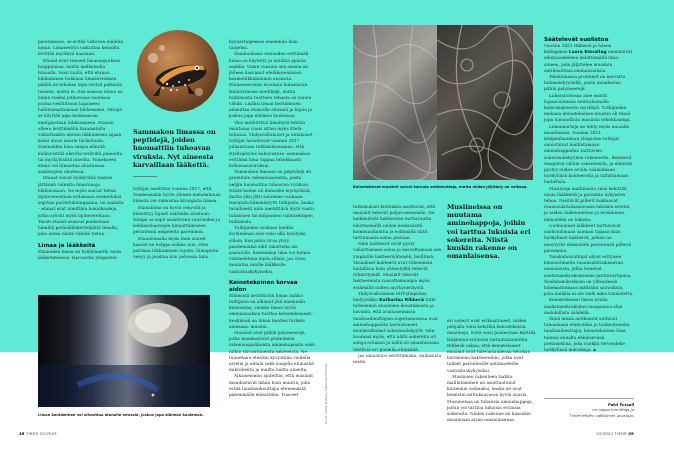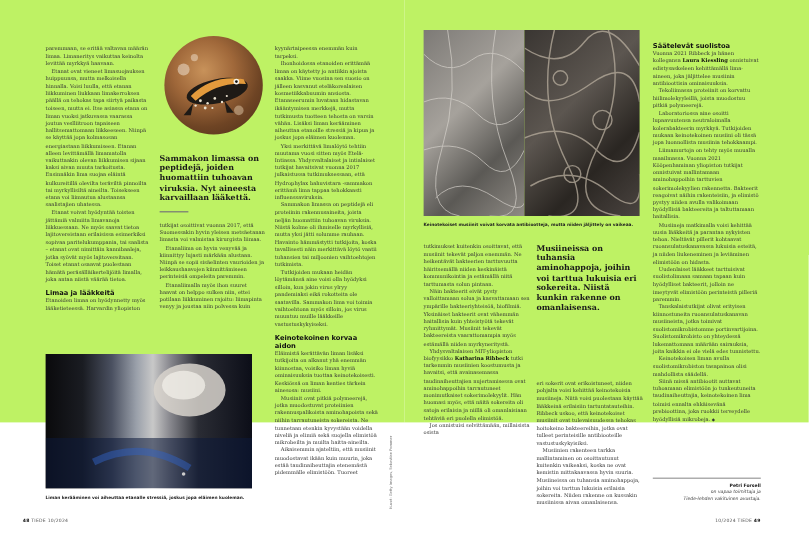--- a/index.html
+++ b/index.html
@@ -1,18 +1,18 @@
 <!DOCTYPE html>
 <html><head>
 <meta charset="utf-8">
 <style>
   html, body { margin: 0; padding: 0; background: #ffffff; }
   body { width: 674px; height: 450px; position: relative; overflow: hidden;
          font-family: "DejaVu Serif", serif; color: #2b2b2b; }
-  .page { position: absolute; top: 0; height: 352px; background: #bef264; }
+  .page { position: absolute; top: 0; height: 352px; background: #5eead4; }
   .col { position: absolute; font-size: 4.3px; line-height: 6.2px; color: #333; text-align: left; }
   .col p { margin: 0; text-indent: 5px; }
   .col p.first { text-indent: 0; }
   .subhead { font-family: "DejaVu Sans", sans-serif; font-weight: bold; font-size: 5.6px;
              line-height: 7px; color: #111; margin: 4px 0 0 0; }
   .pull { position: absolute; font-family: "DejaVu Serif", serif; font-weight: bold;
           color: #1a1a1a; }
   .caption { position: absolute; font-family: "DejaVu Sans", sans-serif; font-weight: bold;
              font-size: 3.6px; line-height: 5px; color: #222; }
   .folio { position: absolute; font-family: "DejaVu Sans", sans-serif; font-size: 3.8px;
@@ -135,21 +135,21 @@
   </div>
   <div class="caption" style="left:16px;top:185px;width:190px;">Keinotekoiset musiinit voivat korvata antibiootteja, mutta niiden jäljittely on vaikeaa.</div>
 
   <div class="col" style="left:16px;top:204px;width:90px;">
     <p class="first">tutkimukset kuitenkin osoittavat, että musiinit tekevät paljon enemmän. Ne heikentävät bakteerien tarttuvuutta häiritsemällä niiden keskinäistä kommunikointia ja estämällä niitä tarttumasta solun pintaan.</p>
     <p>Näin bakteerit eivät pysty valloittamaan solua ja kasvattamaan sen ympärille bakteeriyhteisöä, biofilmiä. Yksinäiset bakteerit ovat vähemmän haitallisia kuin yhteistyötä tekevät ryhmittymät. Musiinit tekevät bakteereista vaarattomampia myös estämällä niiden myrkyneritystä.</p>
     <p><span>Yhdysvaltalaisen MIT-yliopiston biofyysikko </span><b class="name">Katharina Ribbeck</b><span> tutki tarkemmin musiinien koostumusta ja havaitsi, että avainasemassa taudinaiheuttajien nujertamisessa ovat aminohappoihin tarrautuneet monimutkaiset sokerimolekyylit. Hän huomasi myös, että näitä sokereita oli satoja erilaisia ja niillä oli omanlaisiaan tehtäviä eri puolella elimistöä.</span></p>
     <p>Jos onnistuisi selvittämään, millaisista osista</p>
   </div>
 
-  <div class="pull" style="left:110px;top:203px;width:88px;font-size:6.6px;line-height:8.2px;">Musiineissa on tuhansia aminohappoja, joihin voi tarttua lukuisia eri sokereita. Niistä kunkin rakenne on omanlaisensa.</div>
+  <div class="pull" style="left:110px;top:203px;width:88px;font-size:6.6px;line-height:8.2px;">Musiineissa on muutama aminohappoja, joihin voi tarttua lukuisia eri sokereita. Niistä kunkin rakenne on omanlaisensa.</div>
 
   <div class="col" style="left:110px;top:318px;width:90px;">
     <p class="first">eri sokerit ovat erikoistuneet, niiden pohjalta voisi kehittää keinotekoisia musiineja. Niitä voisi puolestaan käyttää lääkkeinä erilaisiin tartuntatauteihin. Ribbeck uskoo, että keinotekoiset musiinit ovat tulevaisuudessa tehokas hoitokeino bakteereihin, jotka ovat tulleet perinteisille antibiooteille vastustuskykyisiksi.</p>
     <p>Musiinien rakenteen tarkka mallintaminen on osoittautunut kuitenkin vaikeaksi, koska ne ovat kemistin mittakaavassa hyvin suuria. Musiineissa on tuhansia aminohappoja, joihin voi tarttua lukuisia erilaisia sokereita. Niiden rakenne on kussakin musiinissa aivan omanlaisensa.</p>
   </div>
 
   <div class="col" style="left:207px;top:36px;width:90px;">
     <div class="subhead" style="margin-top:0;">Säätelevät suolistoa</div>
     <p class="first"><span>Vuonna 2021 Ribbeck ja hänen kollegansa </span><b class="name">Laura Kiessling</b><span> onnistuivat edistysaskeleen kehittämällä lima-aineen, joka jäljittelee musiinin antibioottisia ominaisuuksia.</span></p>
     <p>Tekoliimassa proteiinit on korvattu hiilimolekyyleillä, joista muodostuu pitkiä polymeerejä.</p>

